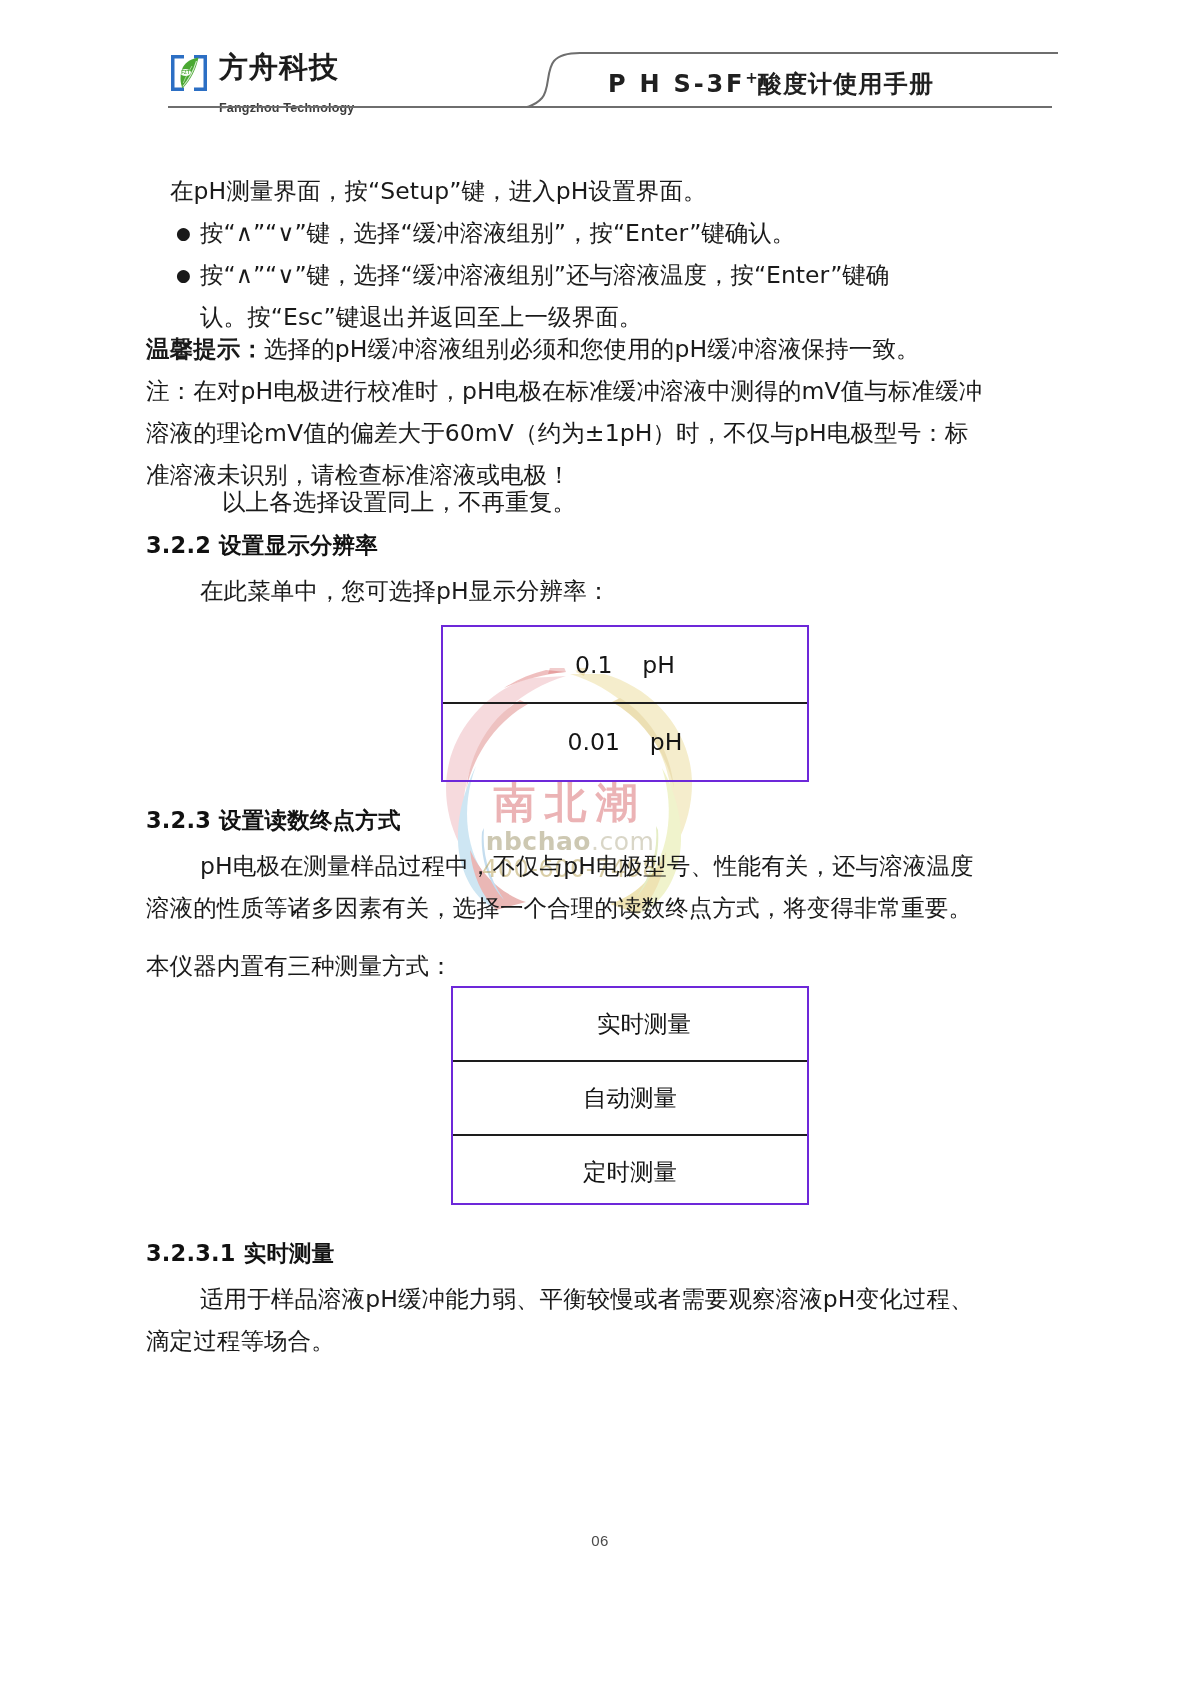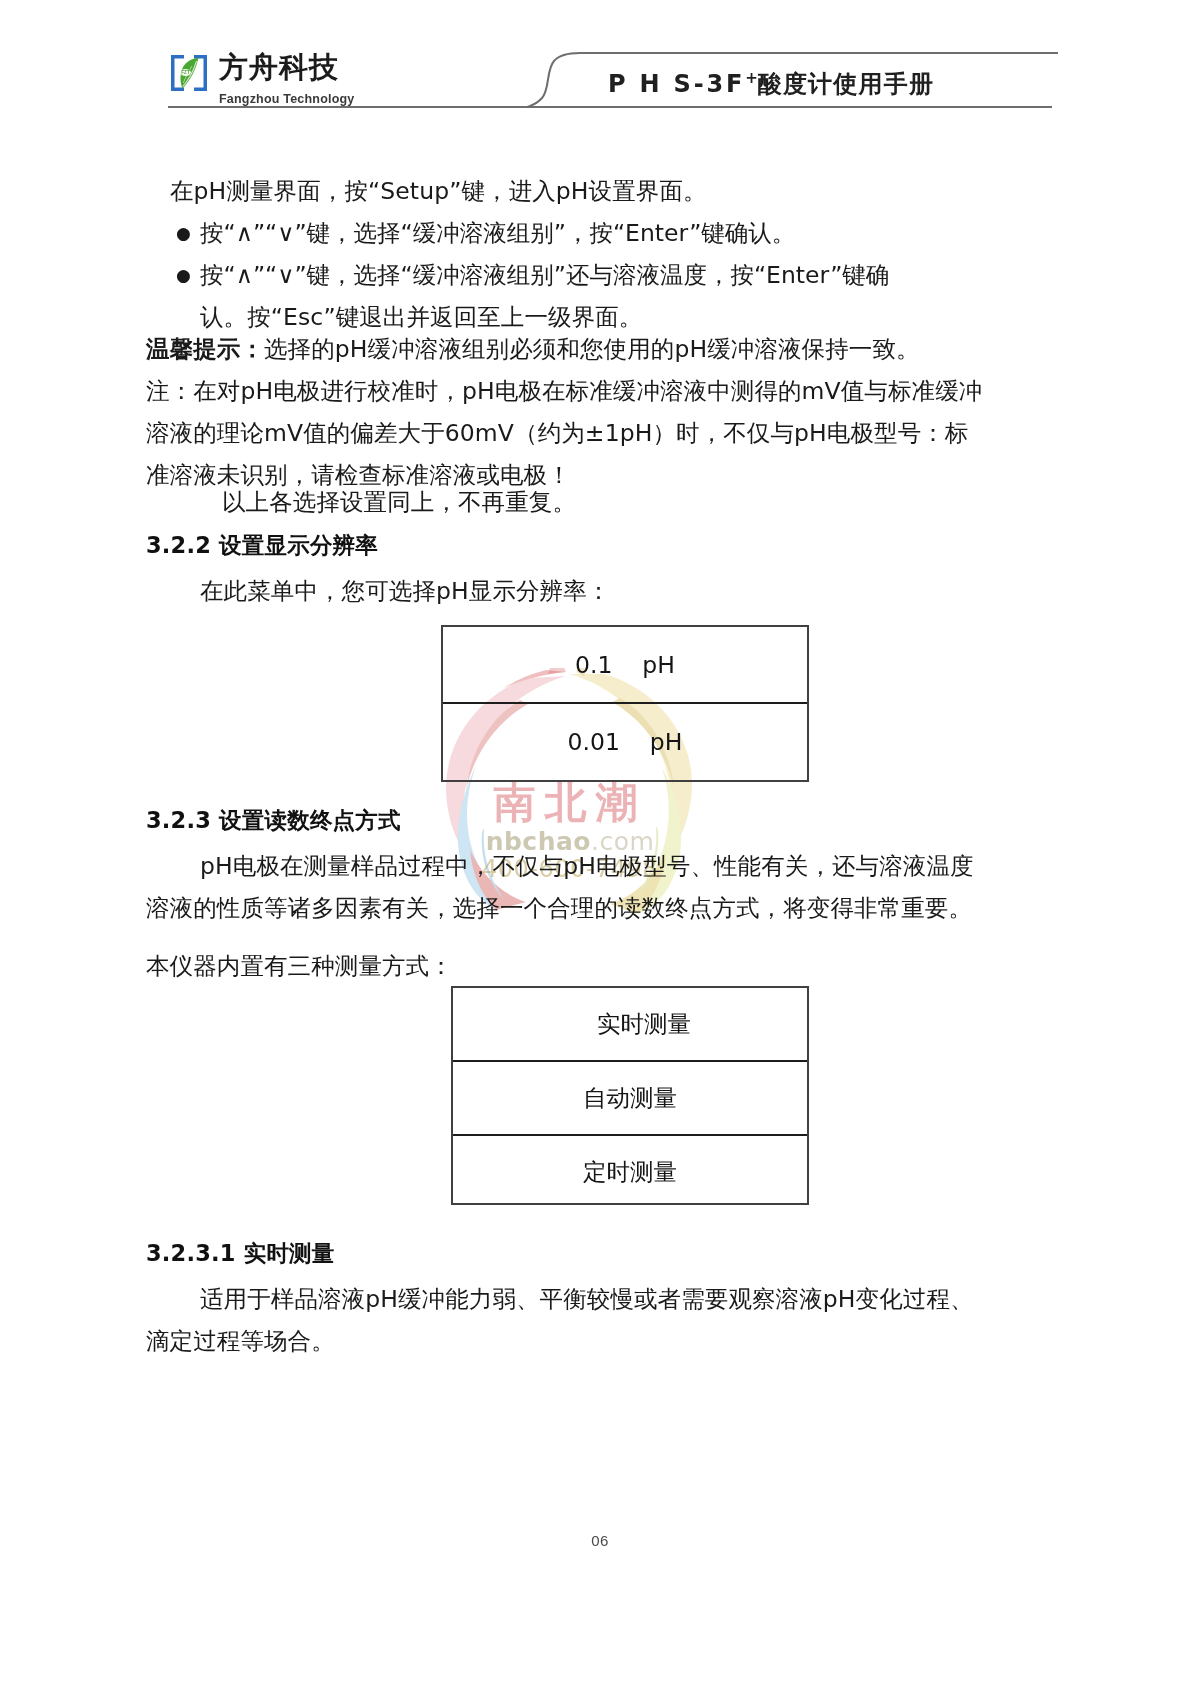--- a/index.html
+++ b/index.html
@@ -58,21 +58,21 @@
     letter-spacing: 1px;
     color: #1b1b1b;
   }
   .logo-en {
     font-family: "Liberation Sans", sans-serif;
     font-size: 12.5px;
     font-weight: bold;
     line-height: 14px;
     letter-spacing: 0.2px;
     color: #3a3a3a;
-    margin-top: 9px;
+    margin-top: 18px;
   }
 
   .header-rule {
     position: absolute;
     left: 168px;
     top: 106px;
     width: 884px;
     height: 2px;
     background: #6e6e6e;
   }
@@ -194,21 +194,21 @@
     color: #111111;
     letter-spacing: 0.2px;
   }
   .strong-lead {
     font-weight: bold;
   }
 
   
   .box-table {
     position: absolute;
-    border: 2px solid #404040;
+    border: 2px solid #6d28d9;
     box-sizing: border-box;
     background: transparent;
     z-index: 3;
   }
   .box-row {
     border-bottom: 2px solid #1d1d1d;
     box-sizing: border-box;
     display: flex;
     align-items: center;
     justify-content: center;

